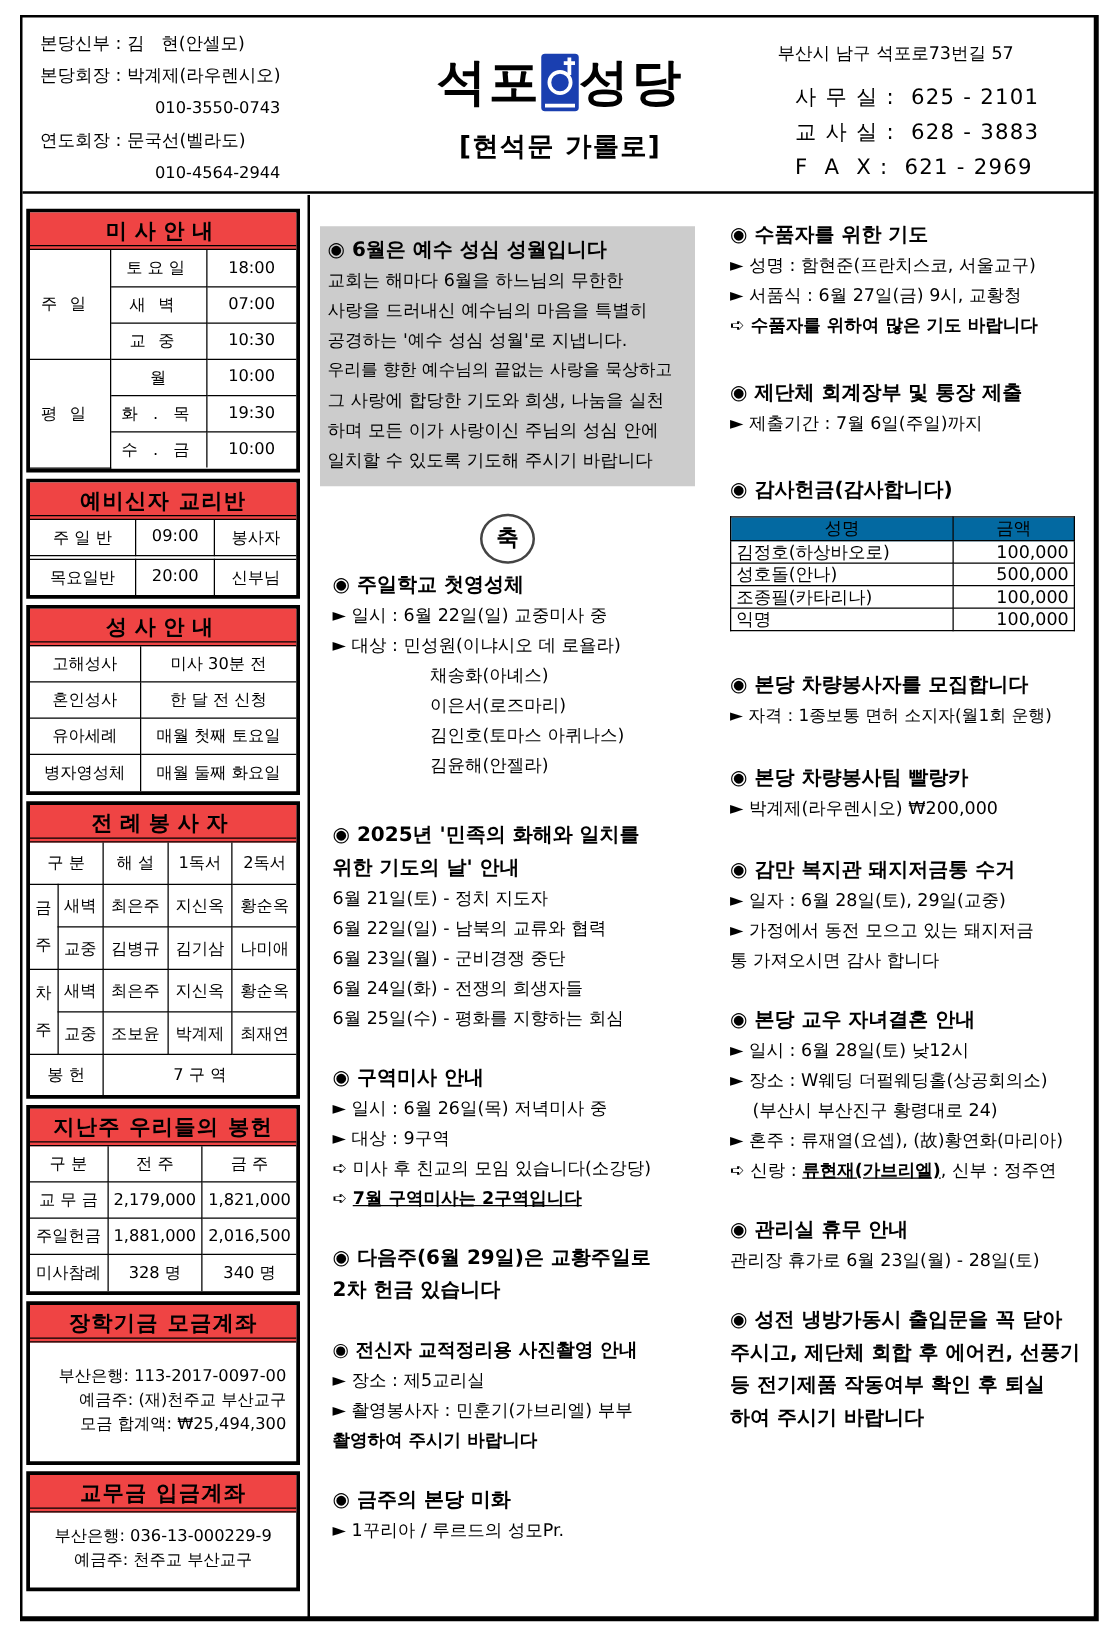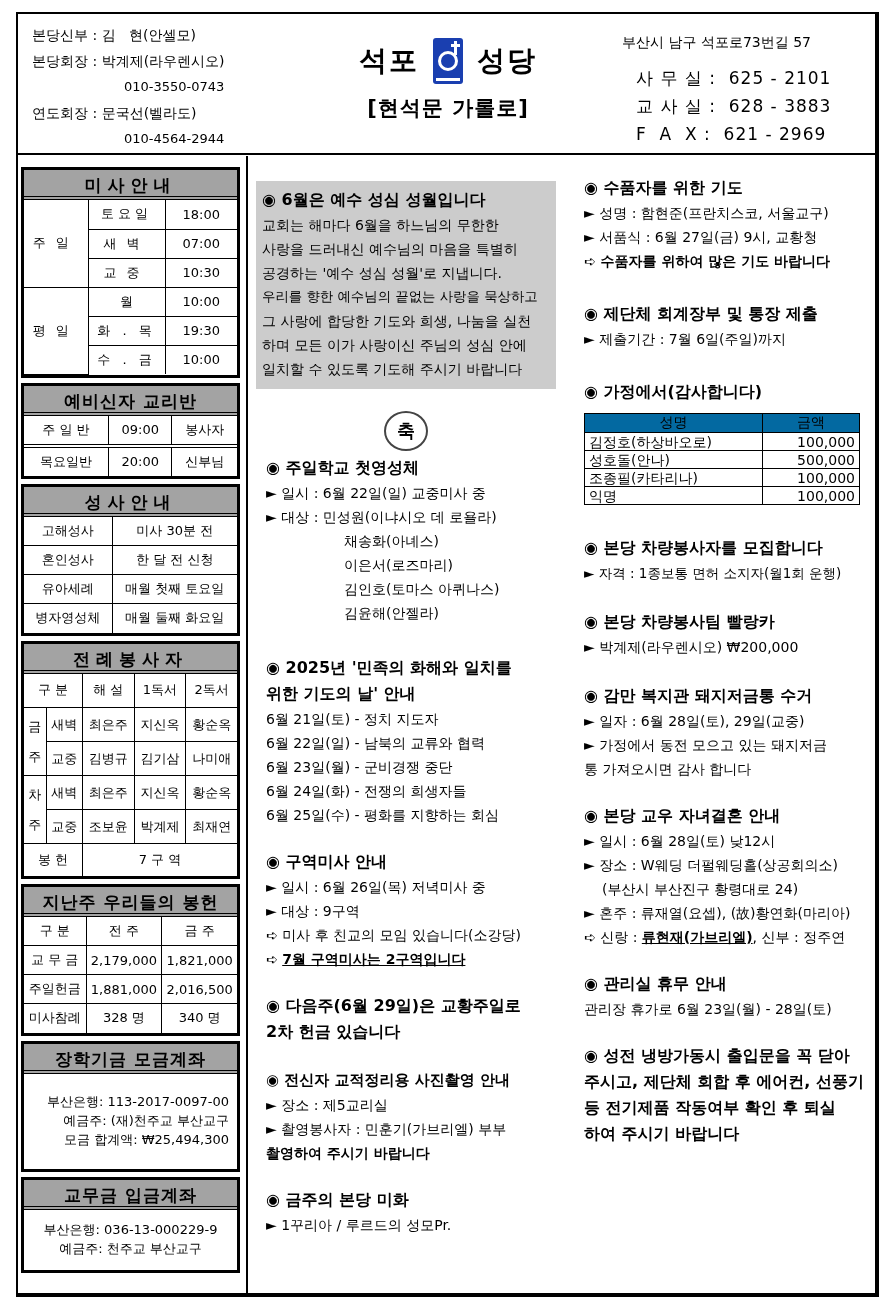--- a/index.html
+++ b/index.html
@@ -6,37 +6,37 @@
   html, body { width: 892px; height: 1307px; background: #ffffff; overflow: hidden; }
   body { font-family: "DejaVu Sans", "Liberation Sans", sans-serif; color: #000; position: relative; }
   .frame { position: absolute; left: 16px; top: 12px; width: 863px; height: 1285px; border: 2px solid #000; border-right: 4px solid #000; border-bottom: 4px solid #000; }
 
   
   .header { position: absolute; left: 18px; top: 14px; width: 857px; height: 141px; border-bottom: 2px solid #000; }
   .hdr-left { position: absolute; left: 14px; top: 8px; font-size: 14px; line-height: 26px; }
   .hdr-left .row { white-space: pre; }
   .hdr-left .phone { padding-left: 92px; font-size: 13px; }
   .title-wrap { position: absolute; left: 300px; top: 24px; width: 260px; text-align: center; }
-  .church-title { font-size: 28px; font-weight: bold; letter-spacing: 2px; display: flex; justify-content: center; align-items: center; gap: 14px; }
+  .church-title { font-size: 40px; font-weight: bold; letter-spacing: 2px; display: flex; justify-content: center; align-items: center; gap: 0; }
   .logo { width: 30px; height: 46px; background: #1a3fb0; border-radius: 3px; position: relative; display: inline-block; }
   .logo .ring { position: absolute; left: 5px; top: 13px; width: 20px; height: 20px; border: 3px solid #fff; border-radius: 50%; background: #1a3fb0; }
   .logo .cross-v { position: absolute; right: 6px; top: 3px; width: 3px; height: 14px; background: #fff; }
   .logo .cross-h { position: absolute; right: 3px; top: 6px; width: 9px; height: 3px; background: #fff; }
   .logo .tag { position: absolute; left: 3px; bottom: 3px; width: 24px; height: 3px; background: #fff; }
   .subtitle { font-size: 21px; font-weight: bold; margin-top: 10px; letter-spacing: 1px; }
   .hdr-right { position: absolute; left: 604px; top: 20px; font-size: 15px; }
   .hdr-right .addr { font-size: 14px; margin-bottom: 12px; }
   .hdr-right .contact { font-size: 17px; line-height: 28px; white-space: pre; padding-left: 14px; letter-spacing: 1px; }
 
   
   .col-divider { position: absolute; left: 246px; top: 156px; width: 2px; height: 1139px; background: #000; }
 
   .left { position: absolute; left: 21px; top: 167px; width: 219px; }
   .box { border: 3px solid #000; margin-bottom: 5px; background: #fff; }
-  .box-title { background: #a3a3a3; text-align: center; font-weight: bold; font-size: 17px; height: 30px; line-height: 30px; border-bottom: 4px double #000; letter-spacing: 6px; }
+  .box-title { background: #ef4444; text-align: center; font-weight: bold; font-size: 17px; height: 30px; line-height: 30px; border-bottom: 4px double #000; letter-spacing: 6px; }
   .box-title.tight { letter-spacing: 1px; }
   table.grid { width: 100%; border-collapse: collapse; font-size: 13px; }
   table.grid td { border: 1px solid #000; text-align: center; height: 29px; padding: 0 2px; }
   table.grid tr:first-child td { border-top: none; }
   table.grid td:first-child { border-left: none; }
   table.grid td:last-child { border-right: none; }
   table.grid tr:last-child td { border-bottom: none; }
   .sp { letter-spacing: 10px; }
   .sp2 { letter-spacing: 4px; }
   .acct { font-size: 13px; line-height: 19px; padding: 18px 8px 20px 10px; text-align: right; }
@@ -333,21 +333,21 @@
     <div class="bullet">► 서품식 : 6월 27일(금) 9시, 교황청</div>
     <div class="bullet b">➪ 수품자를 위하여 많은 기도 바랍니다</div>
   </div>
 
   <div class="sec" style="margin-top:28px">
     <div class="sec-title">◉ 제단체 회계장부 및 통장 제출</div>
     <div class="bullet">► 제출기간 : 7월 6일(주일)까지</div>
   </div>
 
   <div class="sec" style="margin-top:28px">
-    <div class="sec-title">◉ 가정에서(감사합니다)</div>
+    <div class="sec-title">◉ 감사헌금(감사합니다)</div>
     <table class="thanks">
       <tbody>
           <tr>
         <th style="width:178px">성명</th>
         <th>금액</th>
       </tr>
       <tr>
             <td>김정호(하상바오로)</td>
             <td class="amt">100,000</td>
           </tr>

